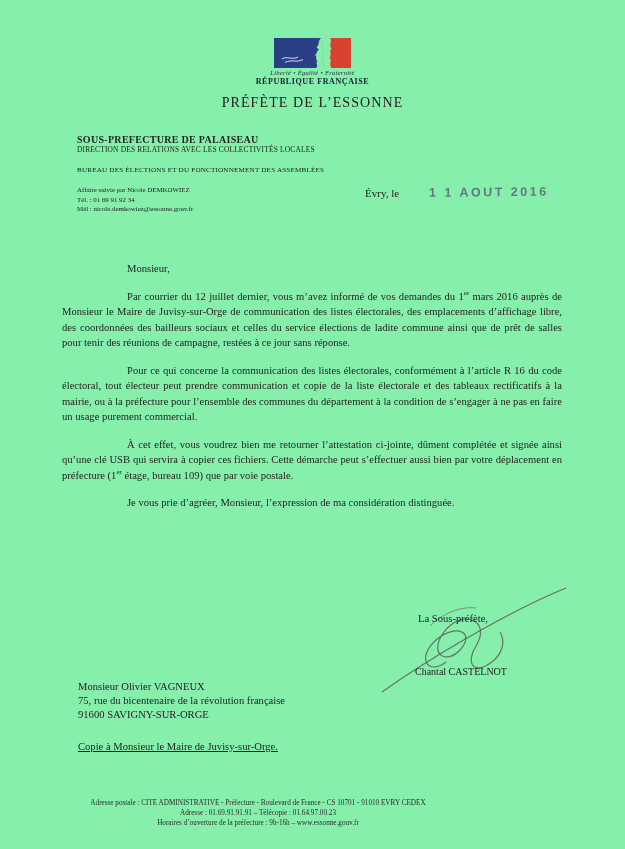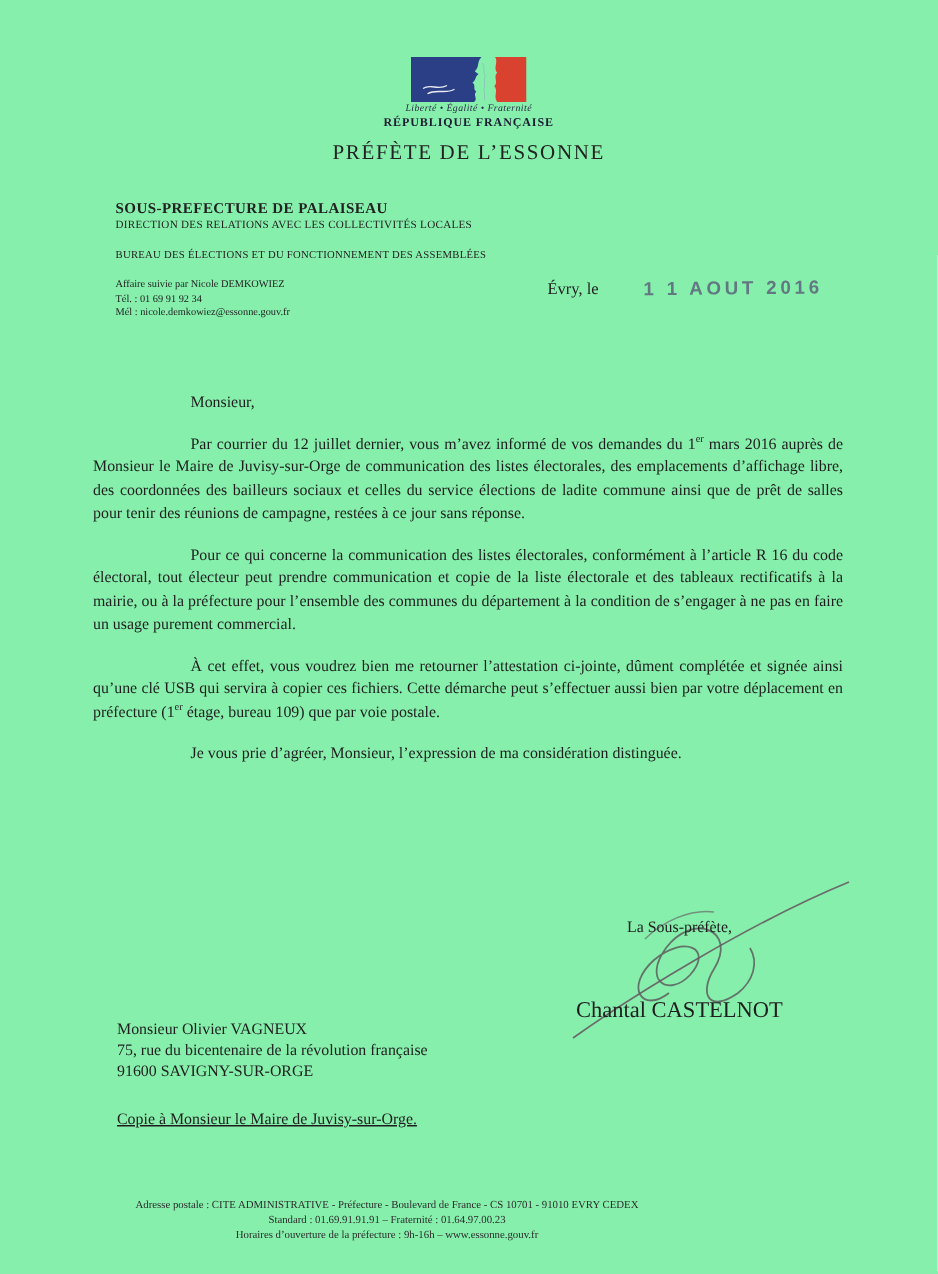--- a/index.html
+++ b/index.html
@@ -42,21 +42,21 @@
     position:absolute;left:62px;top:261px;width:500px;
     font-size:10.6px;line-height:15.5px;text-align:justify;
   }
   .body-text p{margin:0 0 12px 0;text-indent:65px;}
   .body-text .salutation{text-align:left;}
   sup{font-size:7px;line-height:0;}
 
   
   .sig-block{position:absolute;left:380px;top:580px;width:200px;height:120px;}
   .sig-role{position:absolute;left:38px;top:33px;font-size:10.6px;}
-  .sig-name{position:absolute;left:4px;top:86px;font-size:15px;}
+  .sig-name{position:absolute;left:35px;top:86px;font-size:10px;}
   .sig-scribble{position:absolute;left:0;top:0;}
 
   
   .recipient{position:absolute;left:78px;top:680px;font-size:10.6px;line-height:14px;}
 
   .copy-note{position:absolute;left:78px;top:741px;font-size:10.6px;text-decoration:underline;}
 
   
   .footer{position:absolute;left:0;top:798px;width:516px;text-align:center;
           font-size:7.2px;line-height:10px;color:#2c2c2c;}
@@ -115,17 +115,17 @@
   <div class="recipient">
     <div>Monsieur Olivier VAGNEUX</div>
     <div>75, rue du bicentenaire de la révolution française</div>
     <div>91600 SAVIGNY-SUR-ORGE</div>
   </div>
 
   <div class="copy-note">Copie à Monsieur le Maire de Juvisy-sur-Orge.</div>
 
   <div class="footer">
     <div>Adresse postale : CITE ADMINISTRATIVE - Préfecture - Boulevard de France - CS 10701 - 91010 EVRY CEDEX</div>
-    <div>Standard : 01.69.91.91.91 – Fraternité : 01.64.97.00.23</div>
+    <div>Adresse : 01.69.91.91.91 – Télécopie : 01.64.97.00.23</div>
     <div>Horaires d’ouverture de la préfecture : 9h-16h – www.essonne.gouv.fr</div>
   </div>
 
 </div>
 
 </body></html>

